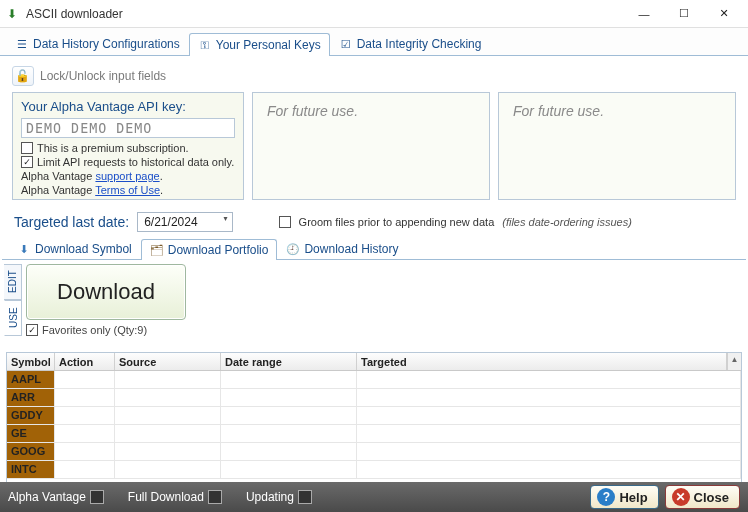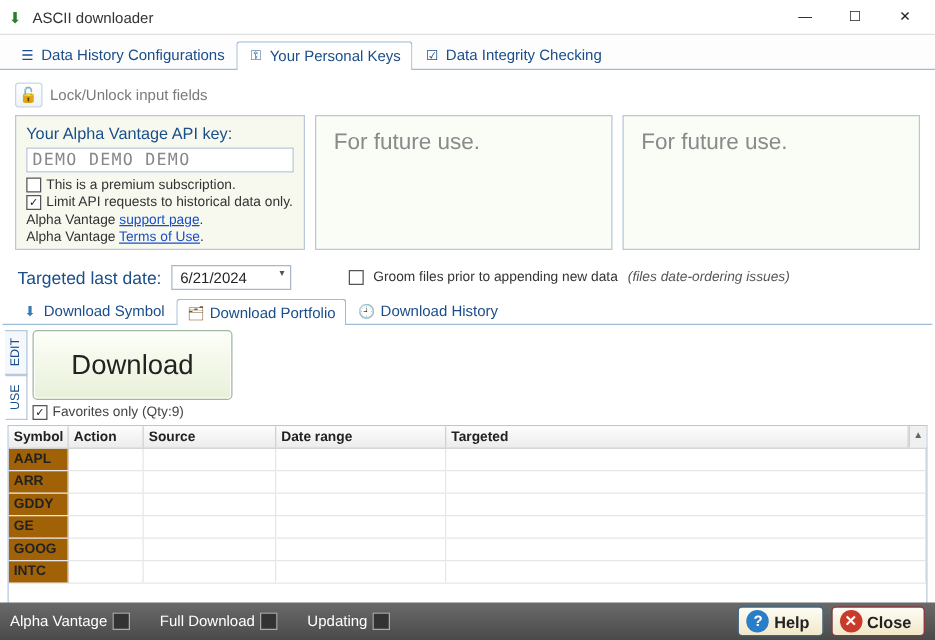--- a/index.html
+++ b/index.html
@@ -31,21 +31,21 @@
 .panel { border: 1px solid #b8c8d8; background: #f9fbf4; padding: 6px 8px; height: 108px; }
 .panel.key { width: 232px; background:#f7f9ef; }
 .panel.future { flex: 1; background:#fafcf6; display:flex; align-items:flex-start; }
 .panel-title { color: #1a4e8a; font-size: 13px; margin-bottom: 4px; }
 .api-input { width: 100%; height: 20px; border: 1px solid #b8c8d8; background: #fff; padding: 2px 4px; font-family: monospace; color:#888; letter-spacing:1px; margin-bottom:4px;}
 .chk-row { display:flex; align-items:center; gap:4px; font-size:11px; color:#333; margin-bottom:2px;}
 .chk { width:12px; height:12px; border:1px solid #555; display:inline-flex; align-items:center; justify-content:center; font-size:9px; cursor:pointer; background:#fff;}
 .chk.checked::after { content:"✓"; color:#222; line-height:1; }
 .link-line { font-size:11px; color:#333; margin-top:2px;}
 .link { color:#1a4ec8; text-decoration: underline; cursor:pointer; }
-.future-text { color:#8a8a8a; font-size: 18px; padding:4px 6px;}
+.future-text { color:#8a8a8a; font-style: italic; font-size: 14px; padding:4px 6px;}
 
 
 .target-row { display:flex; align-items:center; gap:8px; padding:4px 6px 6px 6px; flex-wrap:wrap;}
 .target-label { color:#1a4e8a; font-size:14px; font-weight:500;}
 .date-input { border:1px solid #a9b8c8; padding:2px 34px 2px 6px; height:20px; background:#fff; position:relative; font-size:12px; display:inline-flex; align-items:center; }
 .date-caret { position:absolute; right:4px; top:3px; font-size:8px; color:#555; display:flex; flex-direction:column; line-height:6px;}
 .groom-label { font-size:11px; color:#333; }
 .groom-hint { font-style: italic; color:#555; }
 
 
@@ -56,21 +56,21 @@
 
 .portfolio-area { display:flex; padding:4px 6px 0 4px; gap:4px; }
 .vert-tabs { display:flex; flex-direction:column; width:18px; }
 .vert-tab { flex:1; border:1px solid #b8c8d8; border-right:none; writing-mode: vertical-rl; transform: rotate(180deg); text-align:center; font-size:10px; color:#1a4e8a; cursor:pointer; background:#f4f7fb; display:flex; align-items:center; justify-content:center; padding:2px 0;}
 .vert-tab.active { background:#fff; border-right:1px solid #fff; }
 .portfolio-main { flex:1; }
 .download-btn { width:160px; height:56px; border:1px solid #9fb89f; border-radius:4px; background: linear-gradient(#fdfff9,#e8f0d8); font-size:22px; font-family: Verdana, sans-serif; color:#222; cursor:pointer; display:flex; align-items:center; justify-content:center; box-shadow: inset 0 0 0 1px #fff; }
 .fav-row { margin-top:4px; display:flex; align-items:center; gap:4px; font-size:11px; color:#444;}
 
 
-.table-wrap { margin:4px 6px 0 6px; border:1px solid #b8c8d8; height:148px; display:flex; flex-direction:column; background:#fff;}
+.table-wrap { margin:16px 6px 0 6px; border:1px solid #b8c8d8; height:148px; display:flex; flex-direction:column; background:#fff;}
 .thead { display:flex; background: linear-gradient(#fdfdfd,#ececec); border-bottom:1px solid #c9c9c9; height:18px; }
 .th { border-right:1px solid #d0d0d0; padding:2px 4px; font-weight:bold; font-size:11px; color:#222; display:flex; align-items:center;}
 .th.sym { width:48px;} .th.act{width:60px;} .th.src{width:106px;} .th.rng{width:136px;} .th.out{flex:1;}
 .scroll-col { width:14px; background:#f0f0f0; border-left:1px solid #d0d0d0; display:flex; align-items:flex-start; justify-content:center; font-size:8px; color:#666; padding-top:2px;}
 .tbody { flex:1; overflow:hidden; position:relative;}
 .tr { display:flex; height:18px; border-bottom:1px solid #e6e6e6; }
 .td { border-right:1px solid #e6e6e6; padding:2px 4px; font-size:11px; }
 .td.sym { width:48px; font-weight:bold; background:#a16207;} 
 .td.act{width:60px;} .td.src{width:106px;} .td.rng{width:136px;} .td.out{flex:1;}
 

